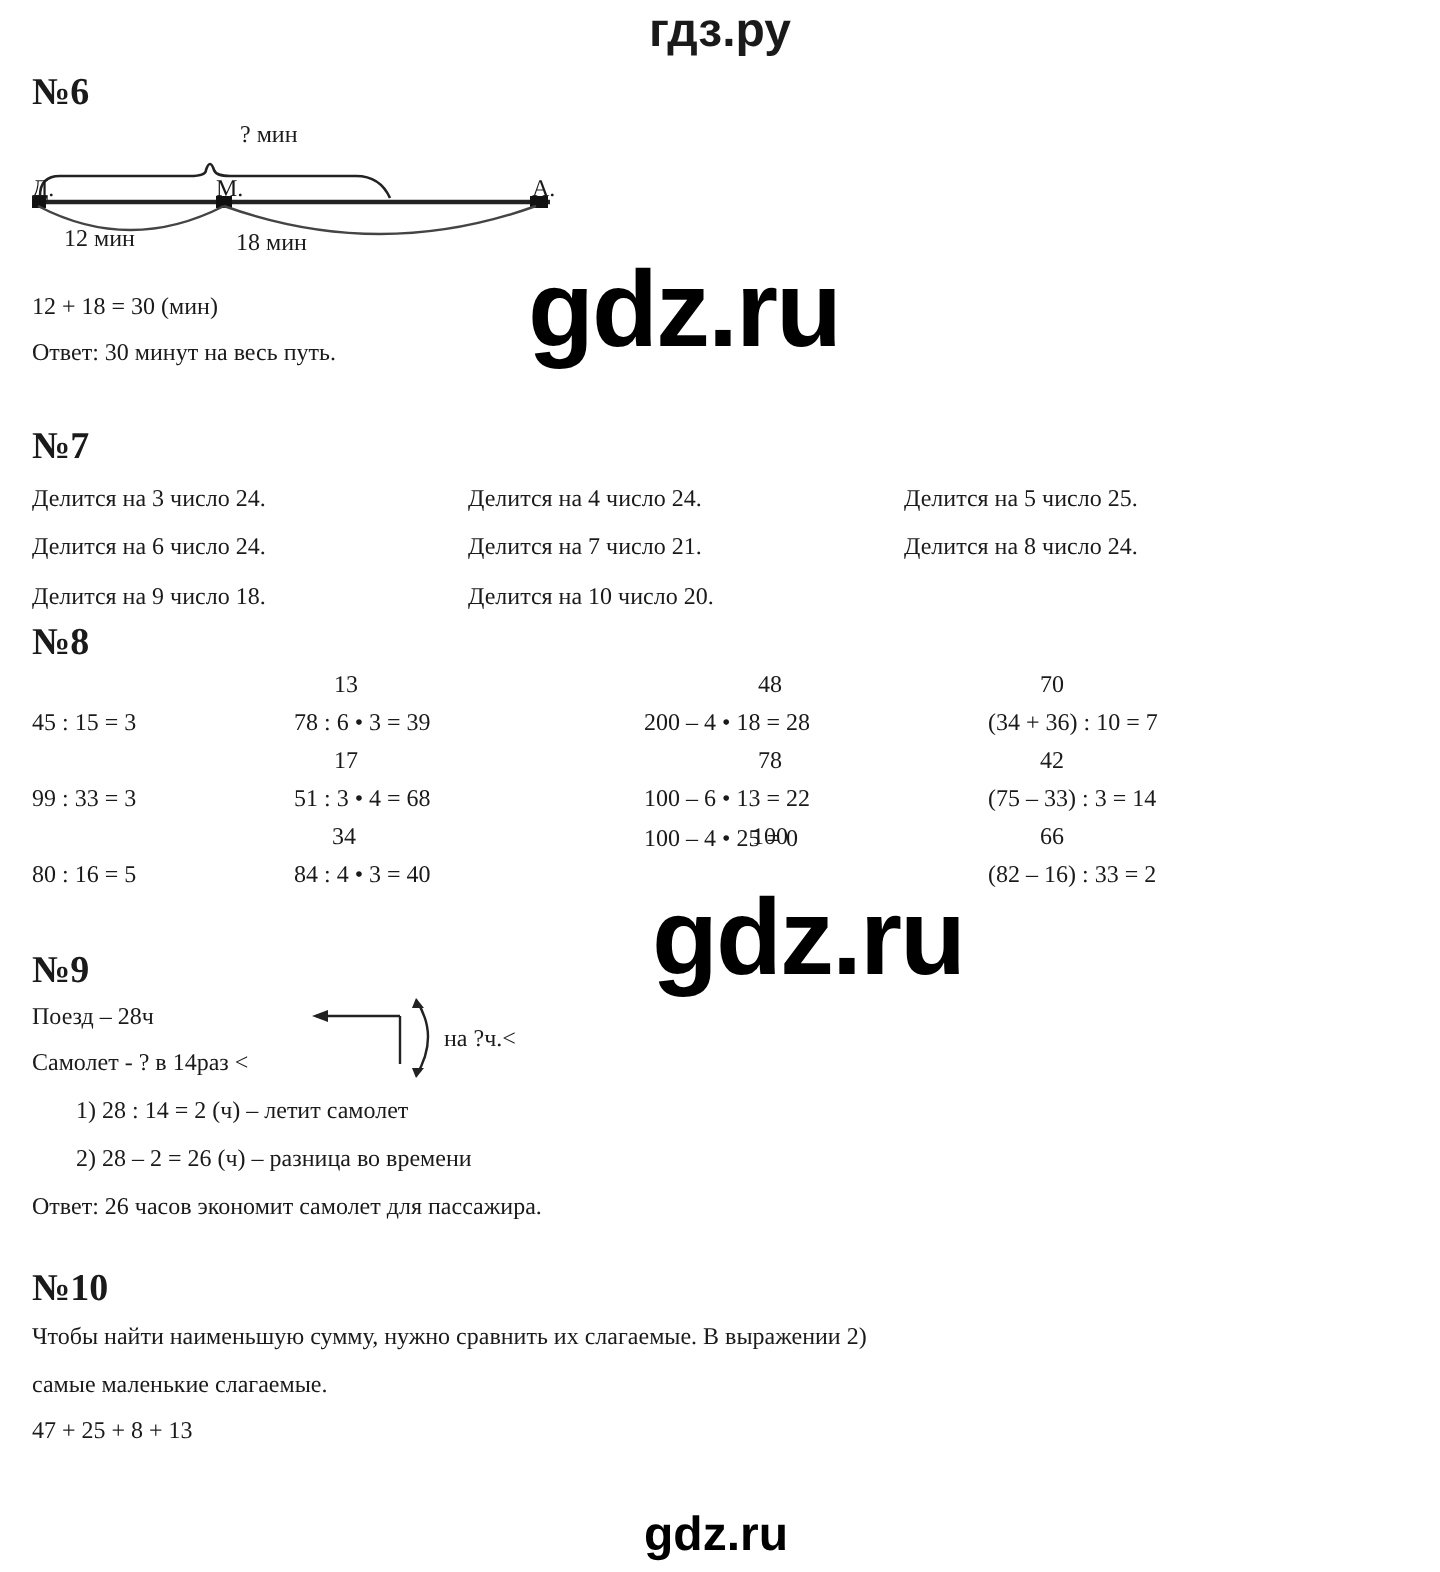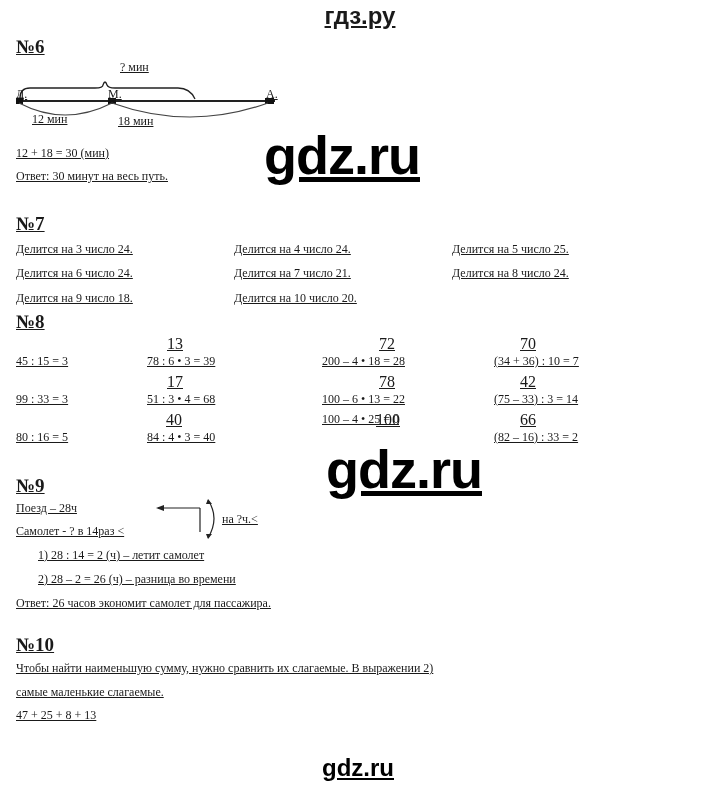--- a/index.html
+++ b/index.html
@@ -1,23 +1,23 @@
 <!DOCTYPE html>
 <html><head>
 <meta charset="utf-8">
 <style>
   html, body { margin: 0; padding: 0; background: #ffffff; }
   body { width: 720px; height: 786px; position: relative; overflow: hidden; color: #1a1a1a; }
   .serif { font-family: "Liberation Serif", "DejaVu Serif", serif; }
   .sans { font-family: "Liberation Sans", "DejaVu Sans", sans-serif; text-align: right; }
-  .abs { position: absolute; white-space: nowrap; text-decoration: underline; }
+  .abs { position: absolute; white-space: nowrap; }
   .site-title { font-size: 24px; font-weight: bold; left: 0; width: 720px; text-align: center; top: 2px; }
   .heading { font-size: 19px; font-weight: bold; }
   .txt { font-size: 12px; line-height: 22px; }
-  .sup { font-size: 16px; }
+  .sup { font-size: 12px; }
   .wm-big { font-size: 54px; font-weight: bold; letter-spacing: -1px; color: #000; }
   .wm-foot { font-size: 24px; font-weight: bold; color: #000; }
   .small { font-size: 12px; }
 </style>
 </head>
 <body>
 
 <div class="abs sans site-title">гдз.ру</div>
 
 <div class="abs serif heading" style="left:16px;top:36px;">№6</div>
@@ -60,26 +60,26 @@
 <div class="abs serif txt" style="left:234px;top:287px;">Делится на 10 число 20.</div>
 
 <div class="abs serif heading" style="left:16px;top:311px;">№8</div>
 
 <div class="abs serif txt" style="left:16px;top:350px;">45 : 15 = 3</div>
 <div class="abs serif txt" style="left:16px;top:388px;">99 : 33 = 3</div>
 <div class="abs serif txt" style="left:16px;top:426px;">80 : 16 = 5</div>
 
 <div class="abs serif sup" style="left:167px;top:335px;">13</div>
 <div class="abs serif sup" style="left:167px;top:373px;">17</div>
-<div class="abs serif sup" style="left:166px;top:411px;">40</div>
+<div class="abs serif sup" style="left:166px;top:411px;">34</div>
 <div class="abs serif txt" style="left:147px;top:350px;">78 : 6 • 3 = 39</div>
 <div class="abs serif txt" style="left:147px;top:388px;">51 : 3 • 4 = 68</div>
 <div class="abs serif txt" style="left:147px;top:426px;">84 : 4 • 3 = 40</div>
 
-<div class="abs serif sup" style="left:379px;top:335px;">72</div>
+<div class="abs serif sup" style="left:379px;top:335px;">48</div>
 <div class="abs serif sup" style="left:379px;top:373px;">78</div>
 <div class="abs serif sup" style="left:376px;top:411px;">100</div>
 <div class="abs serif txt" style="left:322px;top:350px;">200 – 4 • 18 = 28</div>
 <div class="abs serif txt" style="left:322px;top:388px;">100 – 6 • 13 = 22</div>
 <div class="abs serif txt" style="left:322px;top:408px;">100 – 4 • 25 = 0</div>
 
 <div class="abs serif sup" style="left:520px;top:335px;">70</div>
 <div class="abs serif sup" style="left:520px;top:373px;">42</div>
 <div class="abs serif sup" style="left:520px;top:411px;">66</div>
 <div class="abs serif txt" style="left:494px;top:350px;">(34 + 36) : 10 = 7</div>

